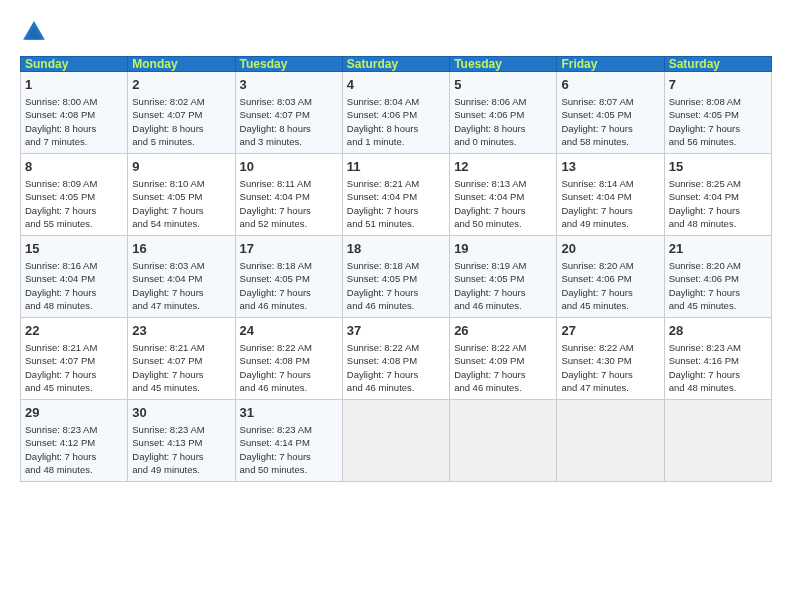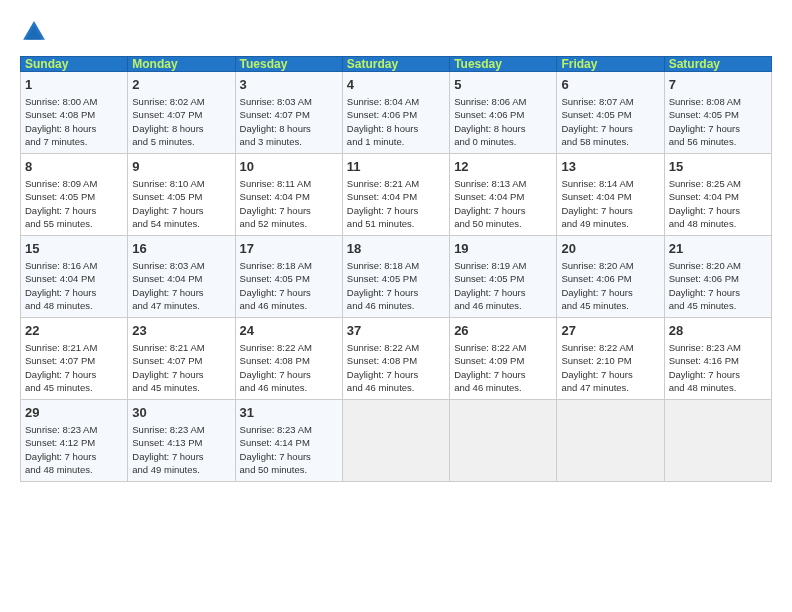--- a/index.html
+++ b/index.html
@@ -301,21 +301,21 @@
           <td>
             <span class="day-num">26</span>
             <div>Sunrise: 8:22 AM</div>
             <div>Sunset: 4:09 PM</div>
             <div>Daylight: 7 hours</div>
             <div>and 46 minutes.</div>
           </td>
           <td>
             <span class="day-num">27</span>
             <div>Sunrise: 8:22 AM</div>
-            <div>Sunset: 2:10 PM</div>
+            <div>Sunset: 4:30 PM</div>
             <div>Daylight: 7 hours</div>
             <div>and 47 minutes.</div>
           </td>
           <td>
             <span class="day-num">28</span>
             <div>Sunrise: 8:23 AM</div>
             <div>Sunset: 4:16 PM</div>
             <div>Daylight: 7 hours</div>
             <div>and 48 minutes.</div>
           </td>

